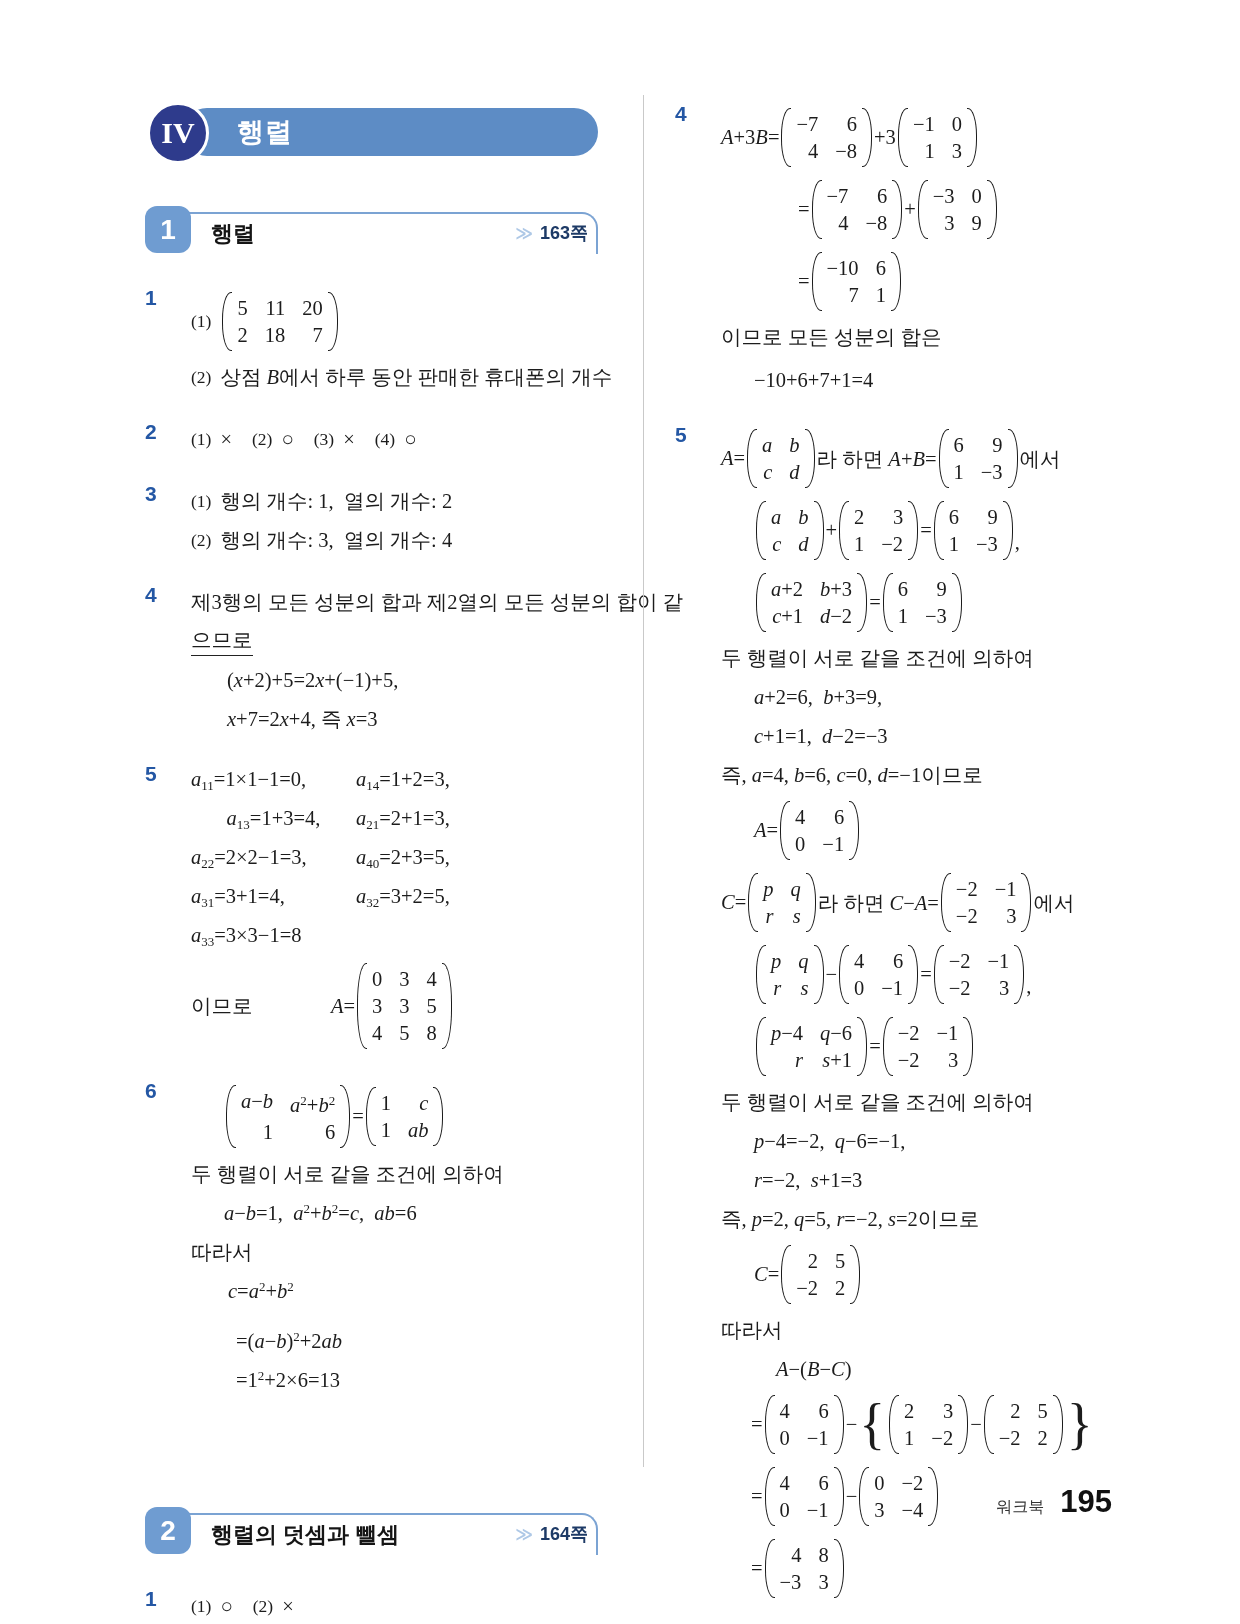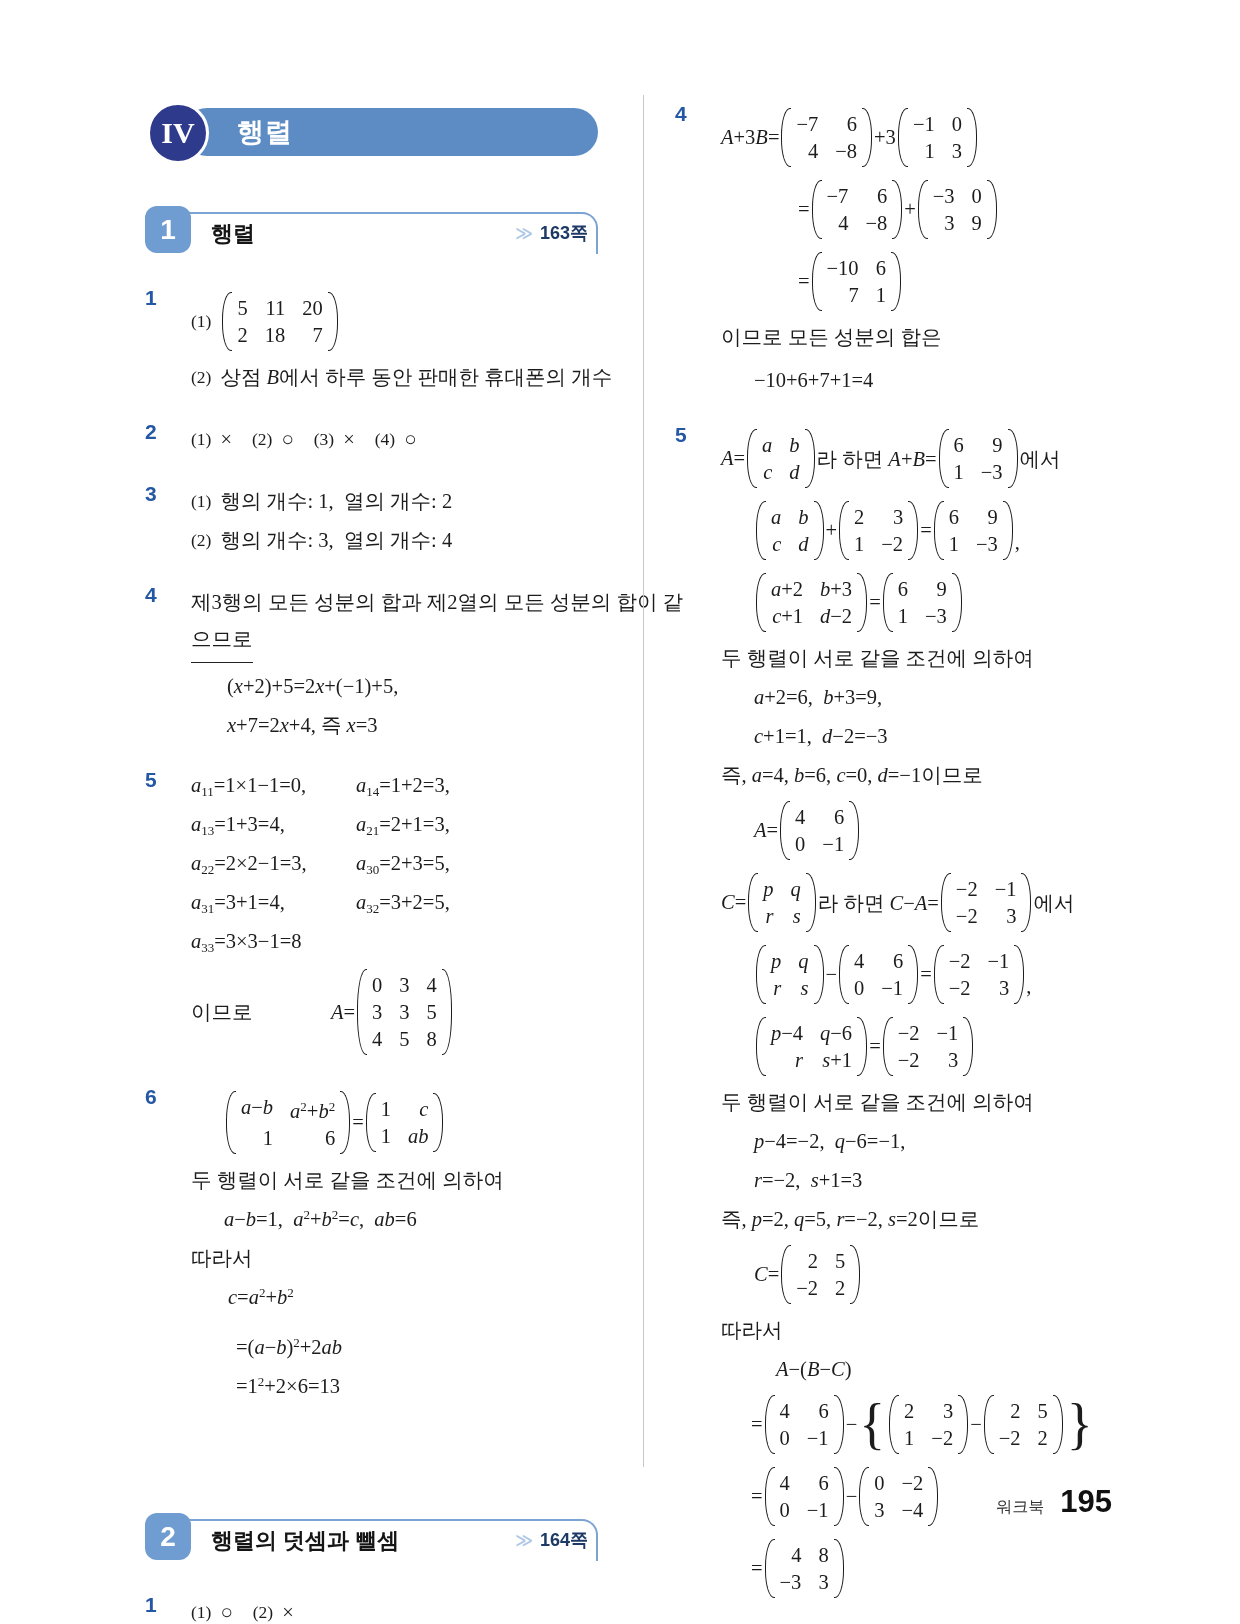--- a/index.html
+++ b/index.html
@@ -39,21 +39,21 @@
   .problem{display:flex;margin-top:16px;}
   .pnum{flex:none;width:46px;padding-top:4px;color:var(--pnum,#2457a4);
         font-family:"Liberation Sans","DejaVu Sans",sans-serif;font-weight:bold;font-size:21px;}
   .pbody{flex:1;min-width:0;}
   .line{display:flex;align-items:center;margin:7px 0;min-height:32px;white-space:nowrap;}
   .line>*{flex:none;}
   .m{font-size:20.5px;}
   .m i{font-family:"Liberation Serif","DejaVu Serif",serif;}
   .m .sub{font-size:13px;vertical-align:-4px;}
   .m .sup{font-size:13px;vertical-align:7px;}
-  .m.u{border-bottom:1.6px solid #222;padding-bottom:9px;}
+  .m.u{border-bottom:1.6px solid #222;padding-bottom:1px;}
   .m.vab{align-self:flex-end;padding-bottom:9px;}
   .lbl{font-size:17.5px;margin-right:9px;}
 
   
   .mat{display:inline-flex;align-items:stretch;margin:3px 2px;}
   .mgrid{display:grid;column-gap:17px;row-gap:1px;padding:3px 5px;align-content:center;}
   .mcell{font-size:20.5px;text-align:right;line-height:26px;}
   .par{width:9px;border:1.6px solid #1c1c1c;}
   .par.l{border-right:none;border-radius:9px 0 0 9px / 46% 0 0 46%;}
   .par.r{border-left:none;border-radius:0 9px 9px 0 / 0 46% 46% 0;}
@@ -154,26 +154,26 @@
         </div>
       </div>
       <div class="problem" style="margin-top: 16px;">
         <div class="pnum">5</div>
         <div class="pbody">
           <div class="line">
             <span class="m" style="display: inline-block; width: 165px;"><i>a</i><span class="sub">11</span>=1×1−1=0,</span>
             <span class="m"><i>a</i><span class="sub">14</span>=1+2=3,</span>
           </div>
           <div class="line">
-            <span class="m" style="display: inline-block; width: 165px;"><i>a</i><span class="sub">13</span>=1+3=4,</span>
+            <span class="m" style="display: inline-block; width: 165px; text-align: center;"><i>a</i><span class="sub">13</span>=1+3=4,</span>
             <span class="m"><i>a</i><span class="sub">21</span>=2+1=3,</span>
           </div>
           <div class="line">
             <span class="m" style="display: inline-block; width: 165px;"><i>a</i><span class="sub">22</span>=2×2−1=3,</span>
-            <span class="m"><i>a</i><span class="sub">30</span>=2+3=5,</span>
+            <span class="m"><i>a</i><span class="sub">40</span>=2+3=5,</span>
           </div>
           <div class="line">
             <span class="m" style="display: inline-block; width: 165px;"><i>a</i><span class="sub">31</span>=3+1=4,</span>
             <span class="m"><i>a</i><span class="sub">32</span>=3+2=5,</span>
           </div>
           <div class="line">
             <span class="m"><i>a</i><span class="sub">33</span>=3×3−1=8</span>
           </div>
           <div class="line">
             <span class="m" style="display: inline-block; width: 140px;">이므로</span>

